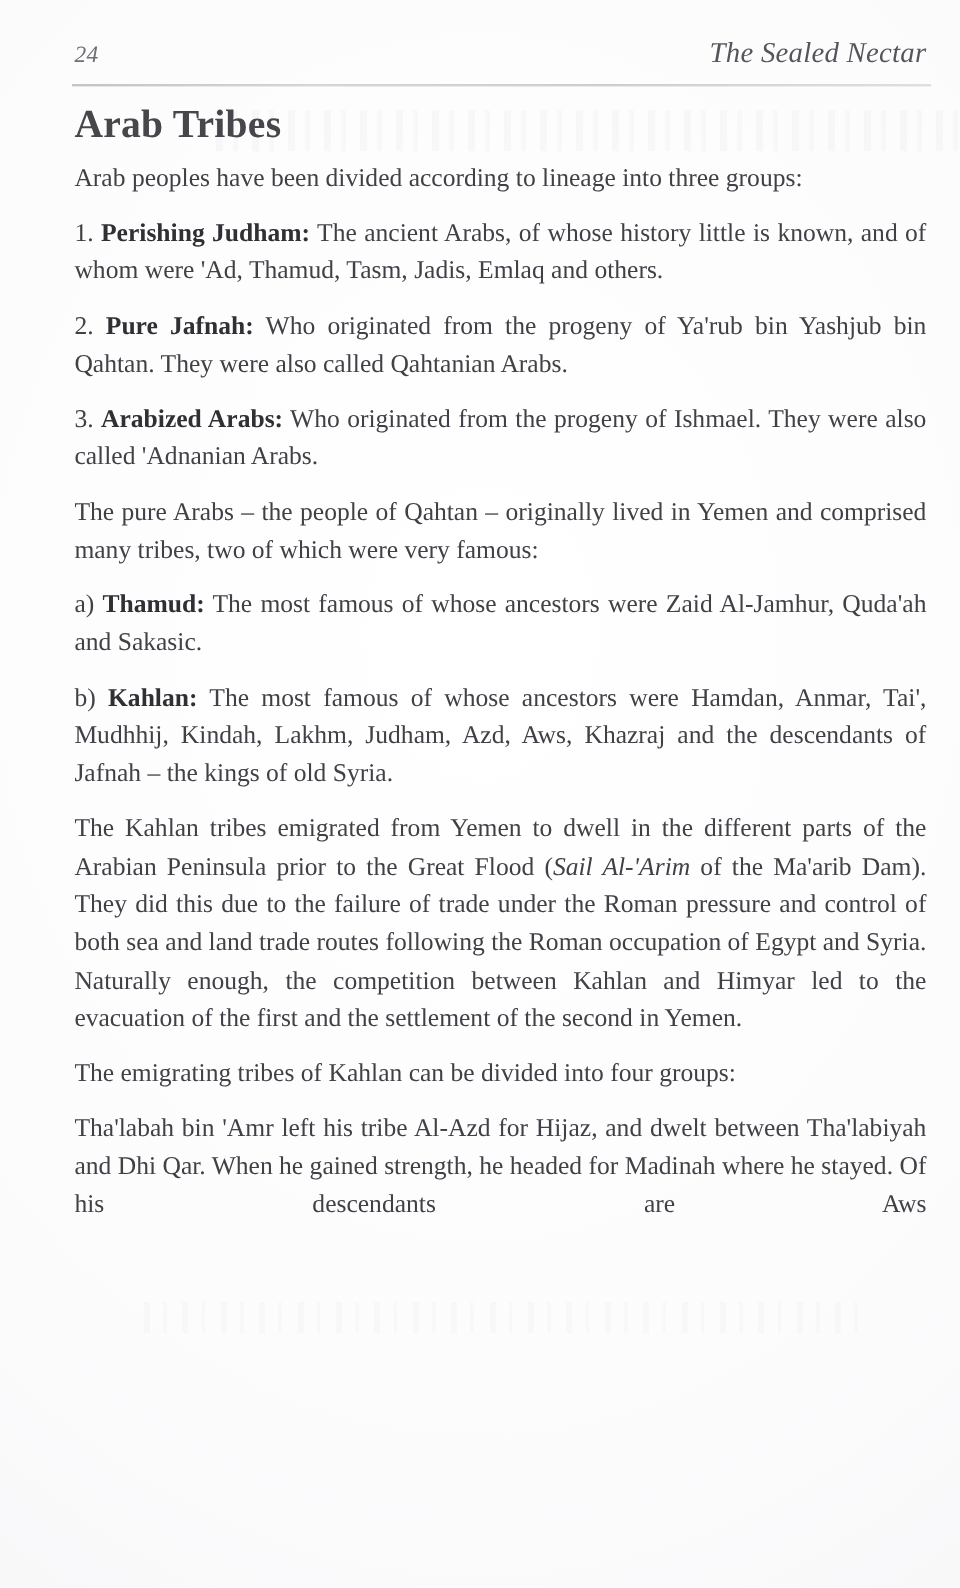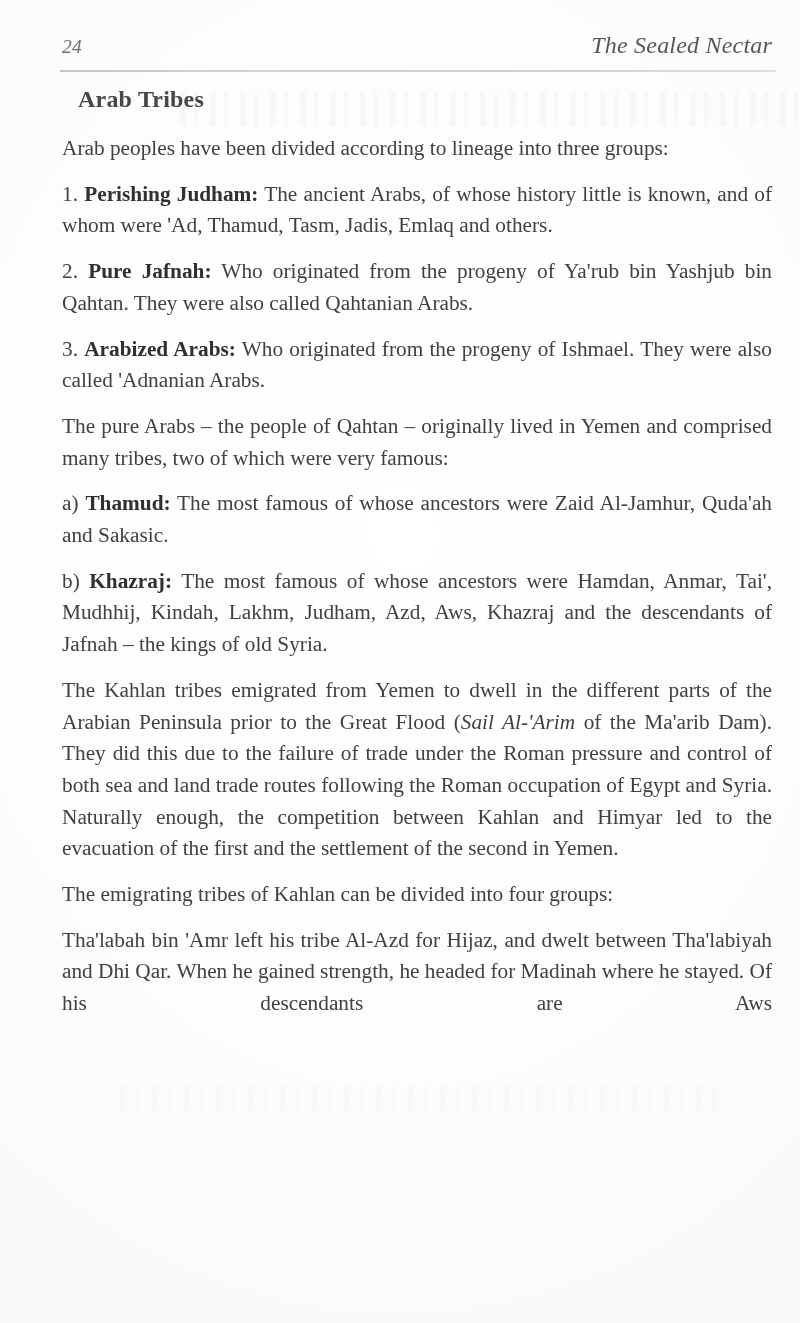--- a/index.html
+++ b/index.html
@@ -64,23 +64,23 @@
     width: 716px;
     height: 2px;
     background: linear-gradient(90deg,#b9b9bf 0%, #cdcdd2 28%, #c4c4ca 62%, #d9d9de 100%);
     opacity: .85;
   }
 
   
   .heading {
     position: absolute;
     top: 86px;
-    left: 16px;
+    left: 0;
     font-weight: bold;
-    font-size: 24px;
+    font-size: 33px;
     color: #46464b;
     letter-spacing: .2px;
     font-family: Liberation Serif, serif;
   }
 
   
   .body {
     position: absolute;
     top: 133px;
     left: 0;
@@ -204,21 +204,21 @@
       </p>
 
       <p>
         <span>a)</span>
         <b>Thamud:</b>
         <span>The most famous of whose ancestors were Zaid Al-Jamhur, Quda'ah and Sakasic.</span>
       </p>
 
       <p>
         <span>b)</span>
-        <b>Khazraj:</b>
+        <b>Kahlan:</b>
         <span>The most famous of whose ancestors were Hamdan, Anmar, Tai', Mudhhij, Kindah, Lakhm, Judham, Azd, Aws, Khazraj and the descendants of Jafnah – the kings of old Syria.</span>
       </p>
 
       <p>
         <span>The Kahlan tribes emigrated from Yemen to dwell in the different parts of the Arabian Peninsula prior to the Great Flood (</span><i>Sail Al-'Arim</i><span> of the Ma'arib Dam). They did this due to the failure of trade under the Roman pressure and control of both sea and land trade routes following the Roman occupation of Egypt and Syria. Naturally enough, the competition between Kahlan and Himyar led to the evacuation of the first and the settlement of the second in Yemen.</span>
       </p>
 
       <p>
         <span>The emigrating tribes of Kahlan can be divided into four groups:</span>
       </p>

